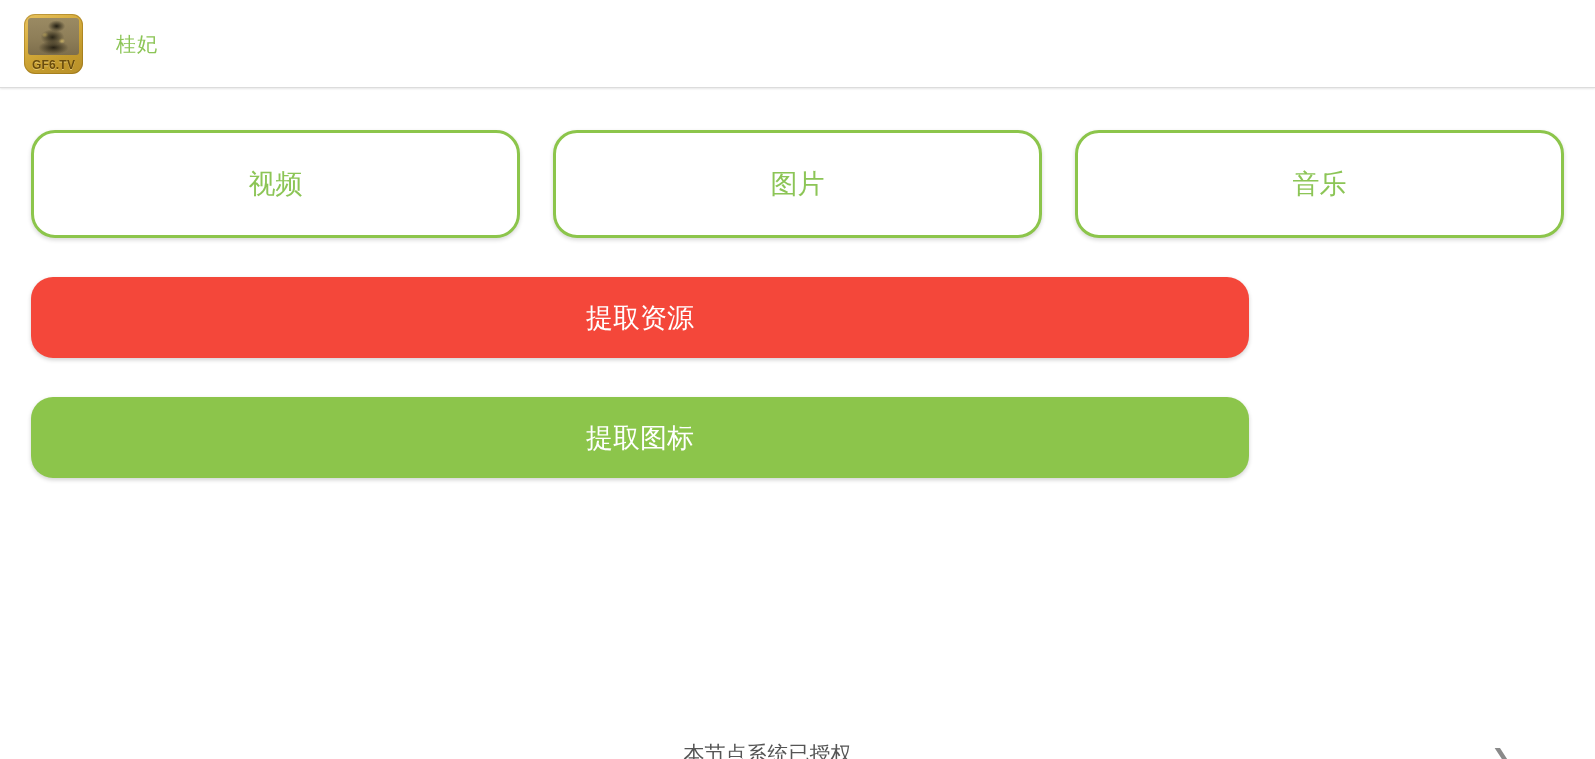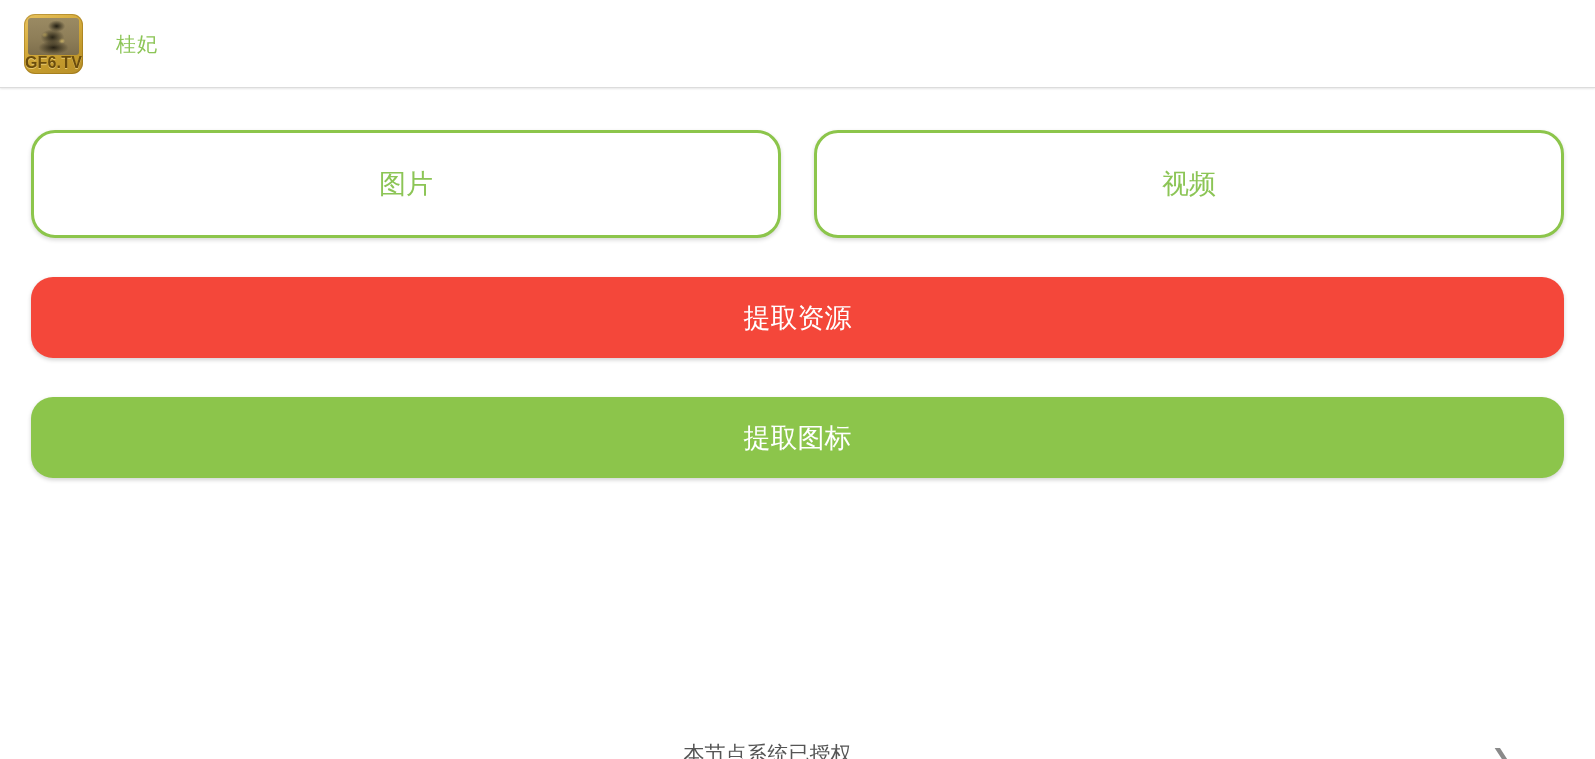--- a/index.html
+++ b/index.html
@@ -57,21 +57,21 @@
       radial-gradient(ellipse 20px 9px at 50% 80%, rgba(24,20,10,0.85) 0%, rgba(24,20,10,0) 76%),
       radial-gradient(ellipse 5px 4px at 34% 46%, rgba(225,198,110,0.85) 0%, rgba(225,198,110,0) 70%),
       radial-gradient(ellipse 5px 4px at 66% 62%, rgba(225,198,110,0.8) 0%, rgba(225,198,110,0) 70%),
       linear-gradient(180deg, #9a8a63 0%, #8e7e58 55%, #7d6e4c 100%);
   }
   .app-icon .brand {
     position: absolute;
     left: 0; right: 0; bottom: 2px;
     text-align: center;
     font-family: "Liberation Sans", "DejaVu Sans", sans-serif;
-    font-size: 16px;
+    font-size: 12px;
     font-weight: bold;
     letter-spacing: 0.2px;
     color: #6a4c0c;
     text-shadow: 0 1px 0 rgba(255,235,160,0.55);
   }
 
   .app-title {
     margin-left: 33px;
     font-size: 20px;
     line-height: 1;
@@ -105,21 +105,21 @@
     box-shadow: 0 2px 4px rgba(0,0,0,0.16);
     cursor: pointer;
     user-select: none;
     white-space: nowrap;
   }
 
   
   .action-btn {
     position: absolute;
     left: 31px;
-    width: 1533px;
+    width: 1218px;
     height: 81px;
     border: none;
     border-radius: 22px;
     color: #ffffff;
     font-size: 27px;
     font-family: "Liberation Sans", "DejaVu Sans", sans-serif;
     display: flex;
     align-items: center;
     justify-content: center;
     box-shadow: 0 2px 4px rgba(0,0,0,0.18);
@@ -171,24 +171,27 @@
   <div class="header">
     <div class="app-icon">
       <div class="photo"></div>
       <div class="brand">GF6.TV</div>
     </div>
     <div class="app-title">桂妃</div>
   </div>
 
   <div class="tab-row">
     <div class="tab-btn">
+      <span>视频</span>
+    </div>
+    <div class="tab-btn">
       <span>图片</span>
     </div>
     <div class="tab-btn">
-      <span>视频</span>
+      <span>音乐</span>
     </div>
   </div>
 
   <div class="action-btn red btn-1">
     <span>提取资源</span>
   </div>
 
   <div class="action-btn green btn-2">
     <span>提取图标</span>
   </div>

